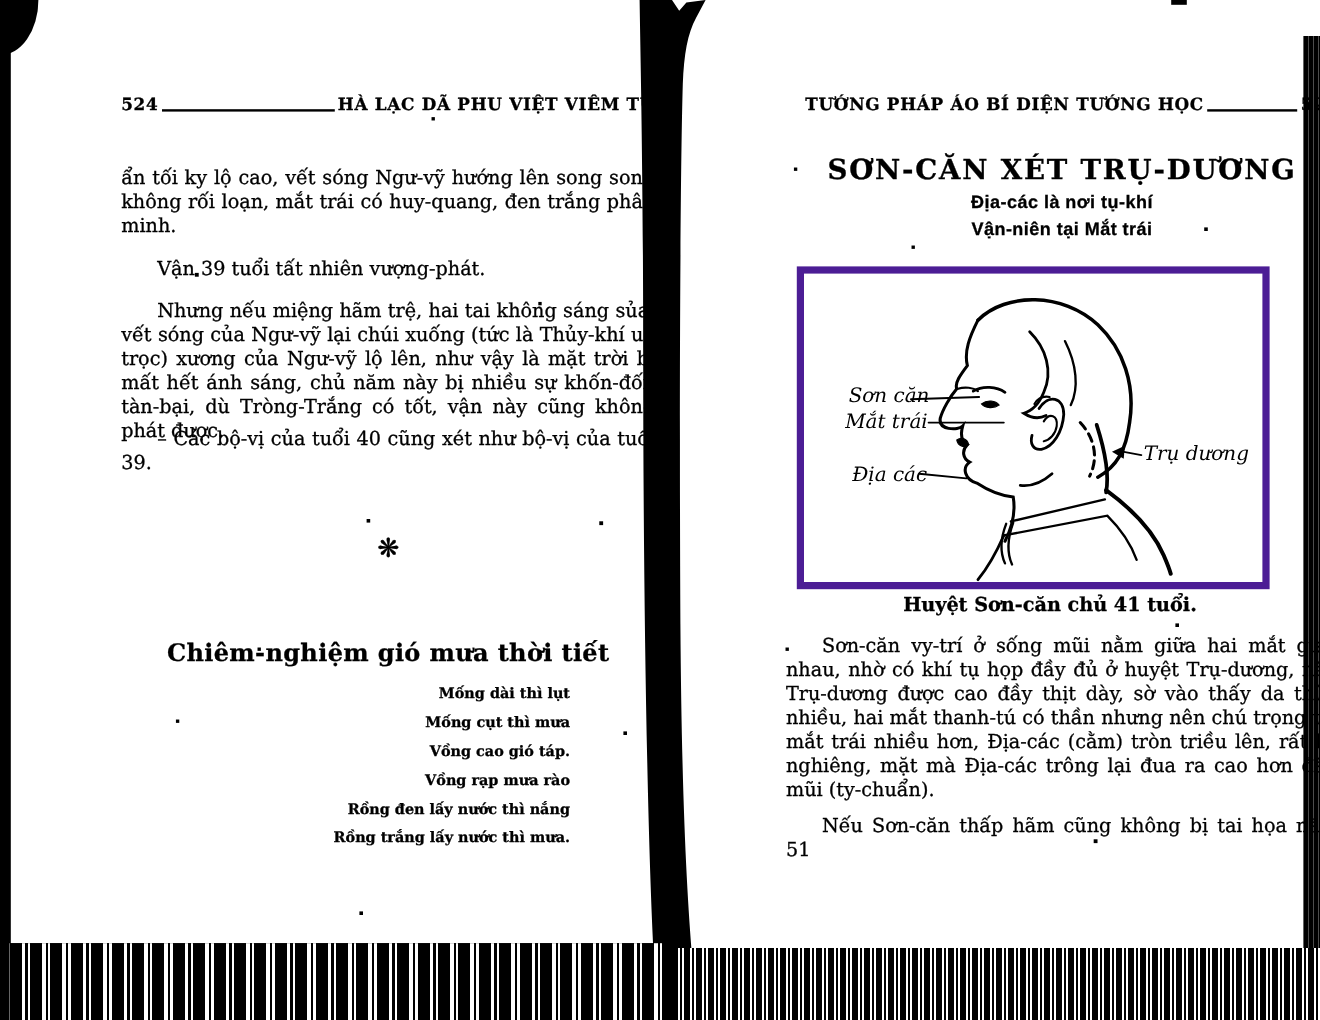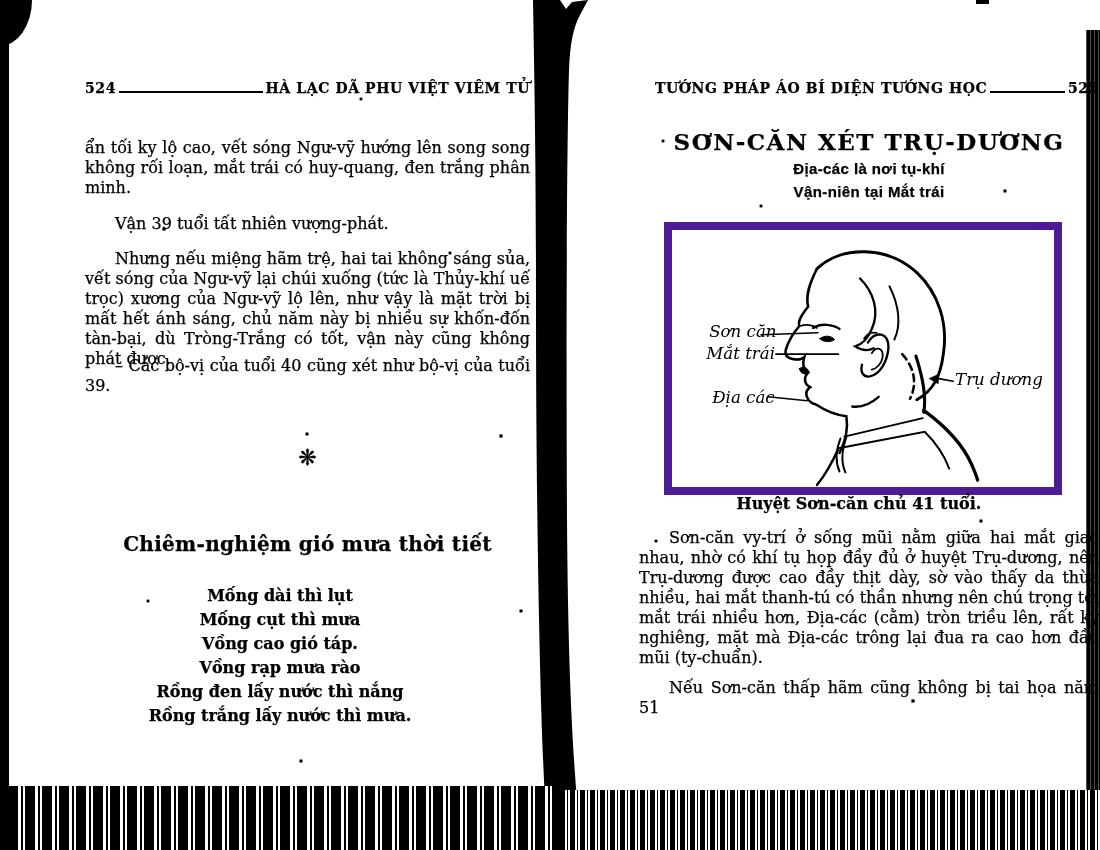--- a/index.html
+++ b/index.html
@@ -30,32 +30,32 @@
   .specks{position:absolute;left:0;top:0;width:2px;height:2px;background:transparent;
     box-shadow:163px 228px 0 0.6px #000, 449px 252px 0 0.4px #000, 306px 433px 0 0.5px #000,
       215px 540px 0 0.4px #000, 500px 435px 0 0.6px #000, 662px 140px 0 0.4px #000,
       1004px 190px 0 0.5px #000, 655px 540px 0 0.4px #000, 912px 700px 0 0.6px #000,
       300px 760px 0 0.5px #000, 760px 205px 0 0.4px #000, 520px 610px 0 0.5px #000,
       147px 600px 0 0.4px #000, 980px 520px 0 0.5px #000, 360px 98px 0 0.4px #000;}
   
   .page{position:absolute;top:80px;}
   .page-left{left:85px;width:445px;height:660px;}
   .page-right{left:603px;width:460px;height:660px;margin-left:36px;}
-  .abs{position:absolute;left:0;width:100%;justify-content:center;}
+  .abs{position:absolute;left:16px;width:100%;justify-content:center;}
   .running-head{display:flex;align-items:flex-end;font-size:14px;font-weight:bold;letter-spacing:0.6px;white-space:nowrap;}
   .rule-fill{flex:1;border-bottom:2px solid #000;margin:0 3px 3px 3px;min-width:20px;}
   .body-par{font-size:16px;line-height:20px;text-align:justify;}
   .indent{text-indent:30px;}
   .ornament{text-align:center;font-size:22px;line-height:24px;}
   .section-heading{text-align:center;font-size:20px;font-weight:bold;letter-spacing:0.3px;}
-  .poem{width:390px;text-align:center;font-size:16px;line-height:24px;font-weight:bold;margin-top:18px;}
+  .poem{width:390px;text-align:right;font-size:12px;line-height:24px;font-weight:bold;}
   .chapter-title{text-align:center;font-size:23px;font-weight:bold;letter-spacing:1.5px;white-space:nowrap;}
   .subtitle{text-align:center;font-size:15px;font-weight:bold;
     font-family:"Liberation Sans","DejaVu Sans",sans-serif;letter-spacing:0.4px;}
-  .figure-box{position:absolute;left:25px;top:142px;width:382px;height:257px;border:8px solid #4c1d95;background:#fff;}
+  .figure-box{position:absolute;left:25px;top:142px;width:382px;height:257px;border:6px solid #4c1d95;background:#fff;}
   .figure-box svg{width:100%;height:100%;display:block;}
   .fig-caption{text-align:center;font-size:16px;font-weight:bold;width:440px;}
   .hand{font-style:italic;font-size:17px;-webkit-text-stroke:0;}
 </style>
 </head>
 <body>
 
 <div class="edge-left"></div>
 <div class="corner-tl"></div>
 <svg class="gutter-svg" viewBox="0 0 90 800" preserveAspectRatio="none">

